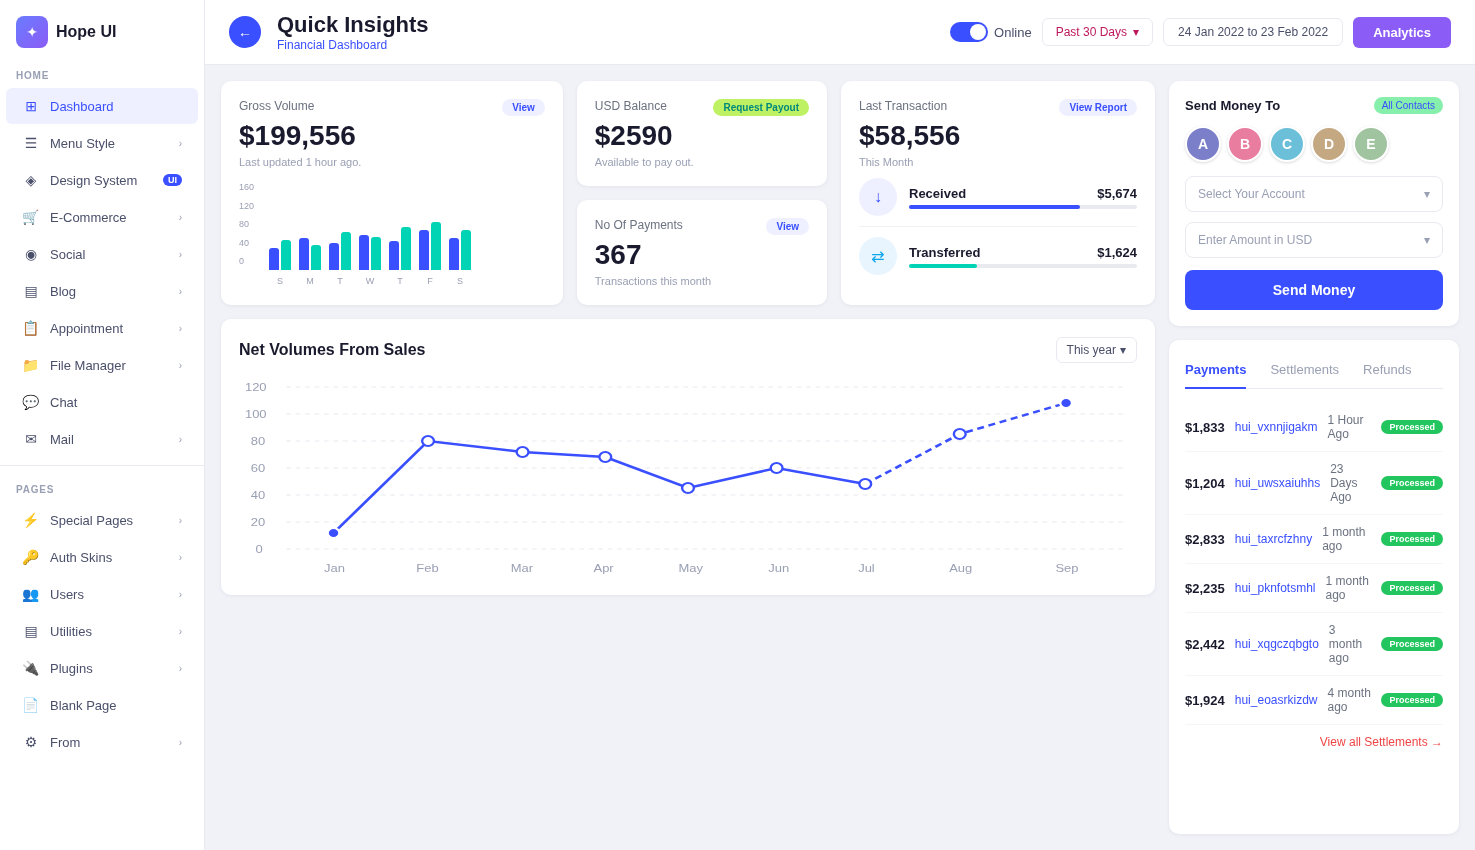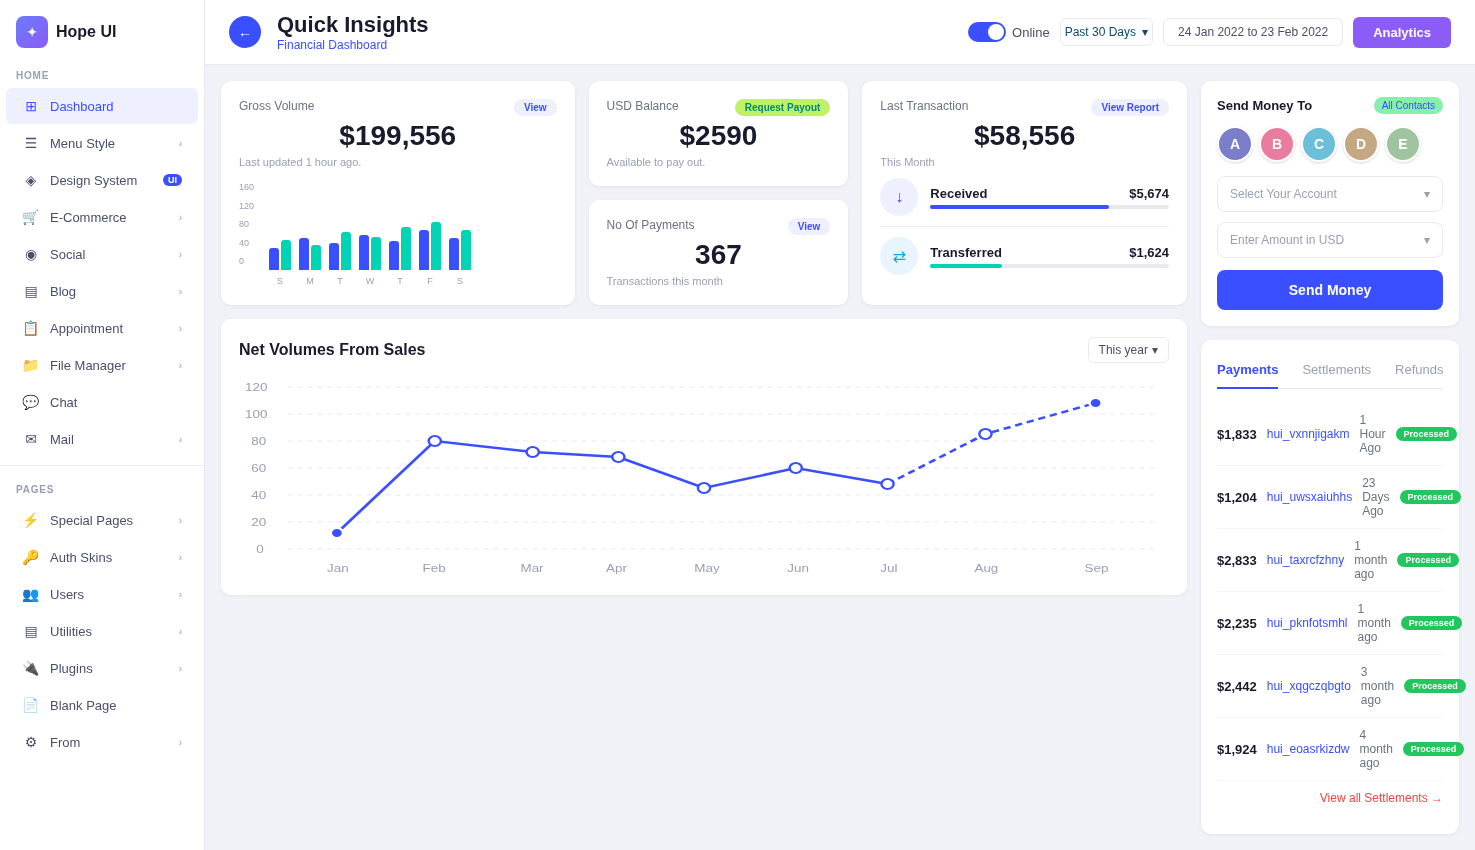--- a/index.html
+++ b/index.html
@@ -24,34 +24,34 @@
     
     .header { background: #fff; padding: 12px 24px; display: flex; align-items: center; gap: 16px; border-bottom: 1px solid #e8eaf0; }
     .back-btn { width: 32px; height: 32px; border-radius: 50%; background: #3a4fff; color: #fff; border: none; cursor: pointer; display: flex; align-items: center; justify-content: center; font-size: 14px; flex-shrink: 0; }
     .header-title-block { flex: 1; }
     .header-title { font-size: 22px; font-weight: 700; color: #1a1a2e; }
     .header-subtitle { font-size: 12px; color: #3a4fff; font-weight: 500; }
     .header-controls { display: flex; align-items: center; gap: 10px; }
     .online-toggle { display: flex; align-items: center; gap: 6px; font-size: 13px; color: #4a4f6a; margin-left: 28px; }
     .toggle-switch { width: 38px; height: 20px; background: #3a4fff; border-radius: 10px; position: relative; cursor: pointer; }
     .toggle-switch::after { content: ''; position: absolute; width: 16px; height: 16px; background: #fff; border-radius: 50%; top: 2px; right: 2px; }
-    .date-range-btn { border: 1px solid #e8eaf0; border-radius: 6px; padding: 6px 4px; background: #fff; color: #0c4a6e; cursor: pointer; font-size: 12px; display: flex; align-items: center; gap: 6px; }
+    .date-range-btn { border: 1px solid #e8eaf0; border-radius: 6px; padding: 6px 13px; background: #fff; color: #be185d; cursor: pointer; font-size: 12px; display: flex; align-items: center; gap: 6px; }
     .date-range-display { border: 1px solid #e8eaf0; border-radius: 6px; padding: 6px 14px; background: #fff; color: #4a4f6a; font-size: 12px; }
     .analytics-btn { background: #8b5cf6; color: #fff; border: none; border-radius: 6px; padding: 8px 20px; cursor: pointer; font-size: 13px; font-weight: 600; }
 
     
     .content { flex: 1; overflow-y: auto; padding: 16px; display: flex; gap: 14px; }
     .content-left { flex: 1; display: flex; flex-direction: column; gap: 14px; min-width: 0; }
-    .content-right { width: 258px; flex-shrink: 0; display: flex; flex-direction: column; gap: 14px; }
+    .content-right { width: 290px; flex-shrink: 0; display: flex; flex-direction: column; gap: 14px; }
     .top-cards { display: flex; gap: 14px; }
     .top-card { flex: 1; background: #fff; border-radius: 10px; padding: 18px; box-shadow: 0 1px 4px rgba(0,0,0,0.06); }
 
     .card-header-row { display: flex; justify-content: space-between; align-items: flex-start; margin-bottom: 4px; }
     .card-label { font-size: 12px; color: #6b7280; font-weight: 500; }
-    .card-value { font-size: 28px; font-weight: 700; color: #1a1a2e; margin: 4px 0; text-align: center; }
+    .card-value { font-size: 28px; font-weight: 700; color: #1a1a2e; margin: 4px 0; }
     .card-meta { font-size: 11px; color: #9aa0b4; }
     .btn-sm { font-size: 10px; padding: 3px 10px; border-radius: 12px; border: none; cursor: pointer; font-weight: 600; }
     .btn-blue-outline { background: #eef0ff; color: #3a4fff; }
     .btn-teal-outline { background: #bef264; color: #00897b; }
     .bar-group { display: flex; gap: 2px; align-items: flex-end; }
     .bar { border-radius: 3px 3px 0 0; }
     .bar.blue { background: #3a4fff; }
     .bar.teal { background: #00d4b4; }
 
     

